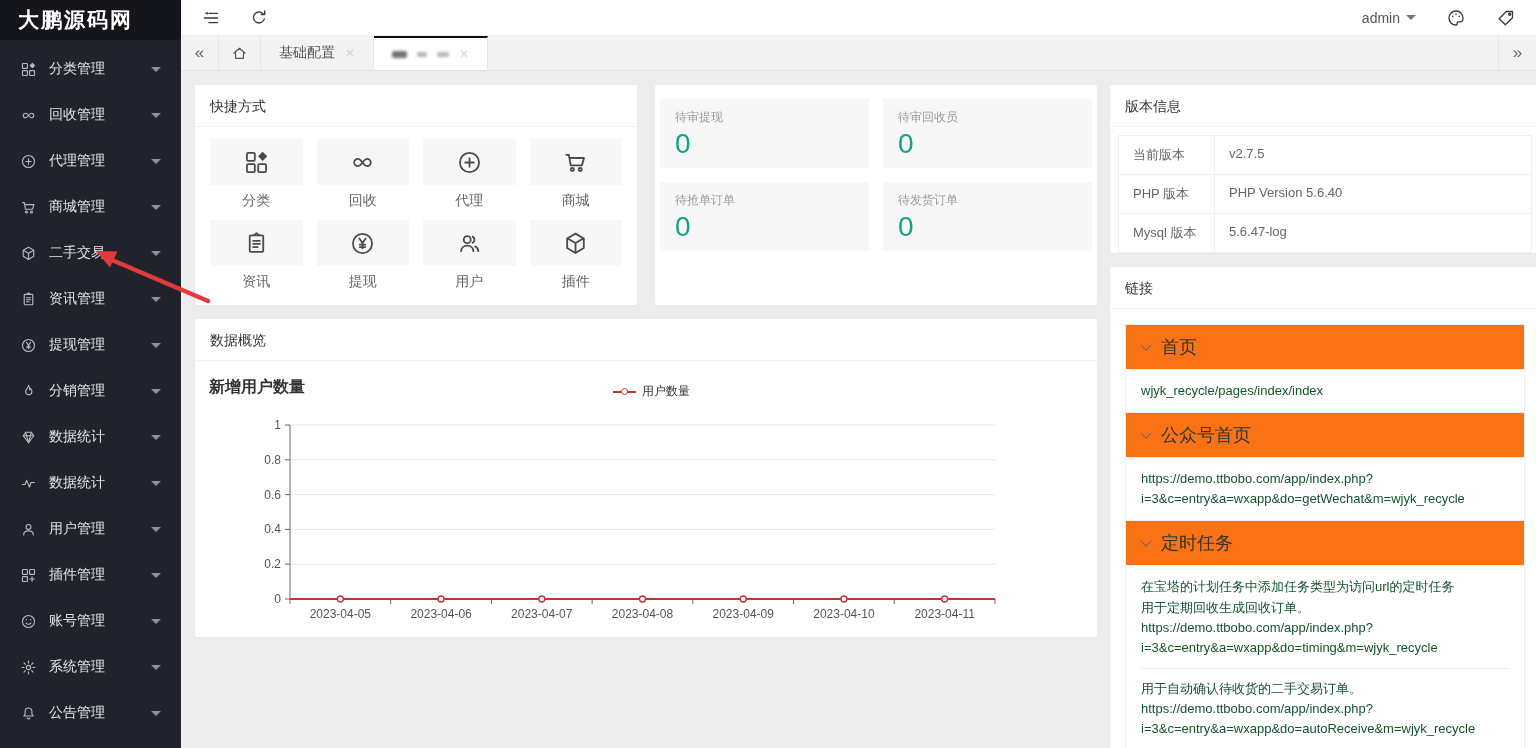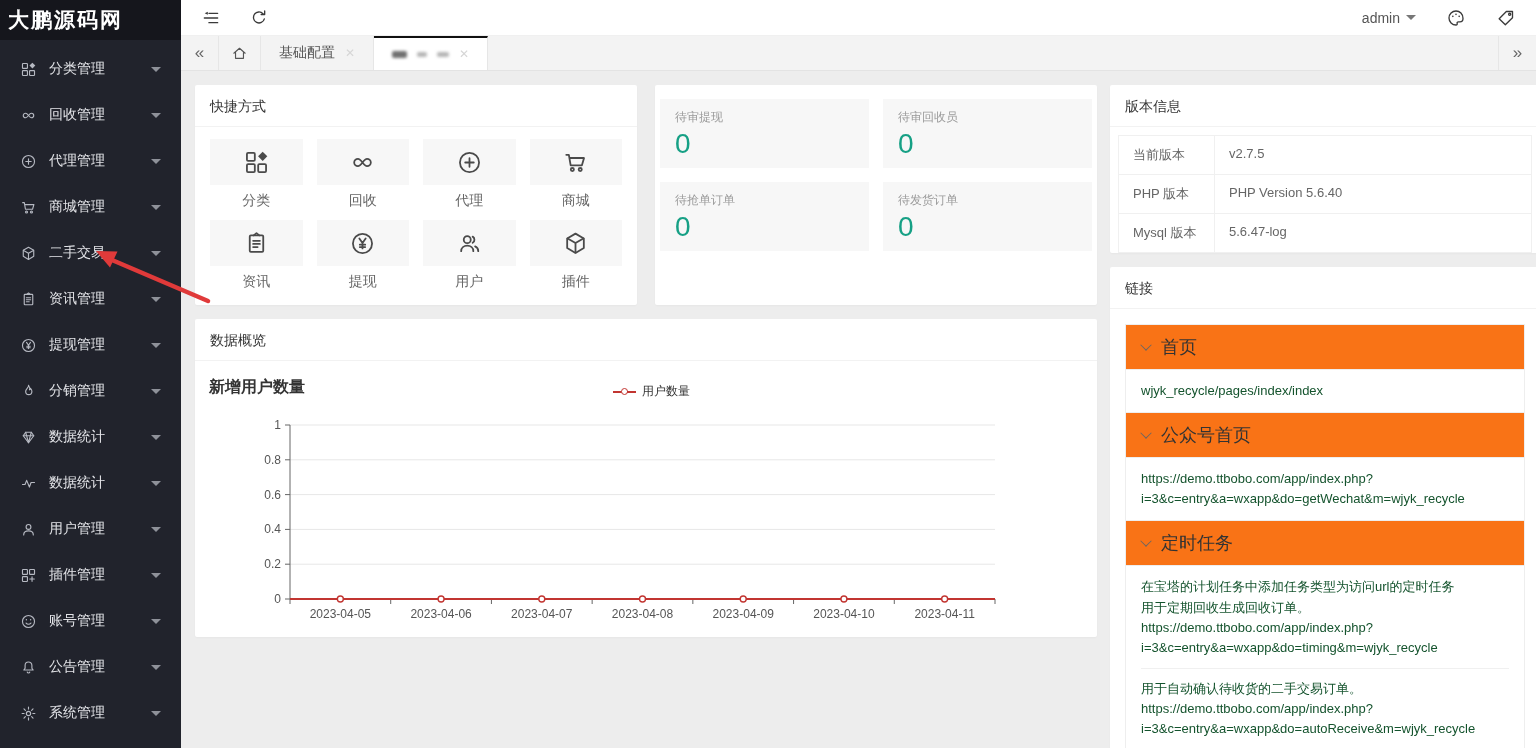--- a/index.html
+++ b/index.html
@@ -3,21 +3,21 @@
 <meta charset="utf-8">
 <style>
   * { margin:0; padding:0; box-sizing:border-box; }
   html,body { width:1536px; height:748px; overflow:hidden; background:#ededed;
     font-family:"Liberation Sans","DejaVu Sans",sans-serif; font-size:14px; color:#333; }
   .app { position:relative; width:1536px; height:748px; display:flex; }
 
   
   .sidebar { width:181px; height:748px; background:#21232c; flex:0 0 181px; }
   .logo { height:40px; background:#15161c; color:#fff; font-size:21px; font-weight:bold;
-    letter-spacing:2px; display:flex; align-items:center; padding-left:8px; }
+    letter-spacing:2px; display:flex; align-items:center; padding-left:18px; }
   .nav { padding-top:6px; }
   .nav-item { height:46px; display:flex; align-items:center; padding:0 20px; cursor:pointer;
     color:#e3e4e8; position:relative; }
   .nav-item .si { width:17px; height:17px; color:#b6b9c2; margin-right:12px; display:inline-flex; }
   .nav-item .si svg { width:100%; height:100%; }
   .nav-label { font-size:14px; flex:1; }
   .caret { width:0; height:0; border-left:5px solid transparent; border-right:5px solid transparent;
     border-top:5px solid #8e9199; }
 
   
@@ -241,35 +241,35 @@
               <path d="M8.6 14.2c.9 1.1 2.1 1.7 3.4 1.7s2.5-.6 3.4-1.7"></path>
               <path d="M9 9.6h.01M15 9.6h.01" stroke-width="2"></path>
             </svg>
           </span>
           <span class="nav-label">账号管理</span>
           <span class="caret"></span>
         </div>
       <div class="nav-item">
           <span class="si">
             <svg viewBox="0 0 24 24" fill="none" stroke="currentColor" stroke-width="1.6" stroke-linecap="round" stroke-linejoin="round">
+              <circle cx="12" cy="12" r="3"></circle>
+              <path d="M12 3v2.8M12 18.2V21M3 12h2.8M18.2 12H21M5.6 5.6l2 2M16.4 16.4l2 2M18.4 5.6l-2 2M7.6 16.4l-2 2"></path>
+            </svg>
+          </span>
+          <span class="nav-label">系统管理</span>
+          <span class="caret"></span>
+        </div>
+      <div class="nav-item">
+          <span class="si">
+            <svg viewBox="0 0 24 24" fill="none" stroke="currentColor" stroke-width="1.6" stroke-linecap="round" stroke-linejoin="round">
               <path d="M12 4.2a4.8 4.8 0 0 0-4.8 4.8v4L5.4 15.6h13.2L16.8 13V9A4.8 4.8 0 0 0 12 4.2z"></path>
               <path d="M10.2 18.4a1.9 1.9 0 0 0 3.6 0"></path>
             </svg>
           </span>
           <span class="nav-label">公告管理</span>
-          <span class="caret"></span>
-        </div>
-      <div class="nav-item">
-          <span class="si">
-            <svg viewBox="0 0 24 24" fill="none" stroke="currentColor" stroke-width="1.6" stroke-linecap="round" stroke-linejoin="round">
-              <circle cx="12" cy="12" r="3"></circle>
-              <path d="M12 3v2.8M12 18.2V21M3 12h2.8M18.2 12H21M5.6 5.6l2 2M16.4 16.4l2 2M18.4 5.6l-2 2M7.6 16.4l-2 2"></path>
-            </svg>
-          </span>
-          <span class="nav-label">系统管理</span>
           <span class="caret"></span>
         </div>
     </nav>
   </aside>
 
   <div class="main">
 
     <div class="topbar">
       <span class="tb-icon">
           <svg viewBox="0 0 24 24" fill="none" stroke="currentColor" stroke-width="1.6" stroke-linecap="round" stroke-linejoin="round">

